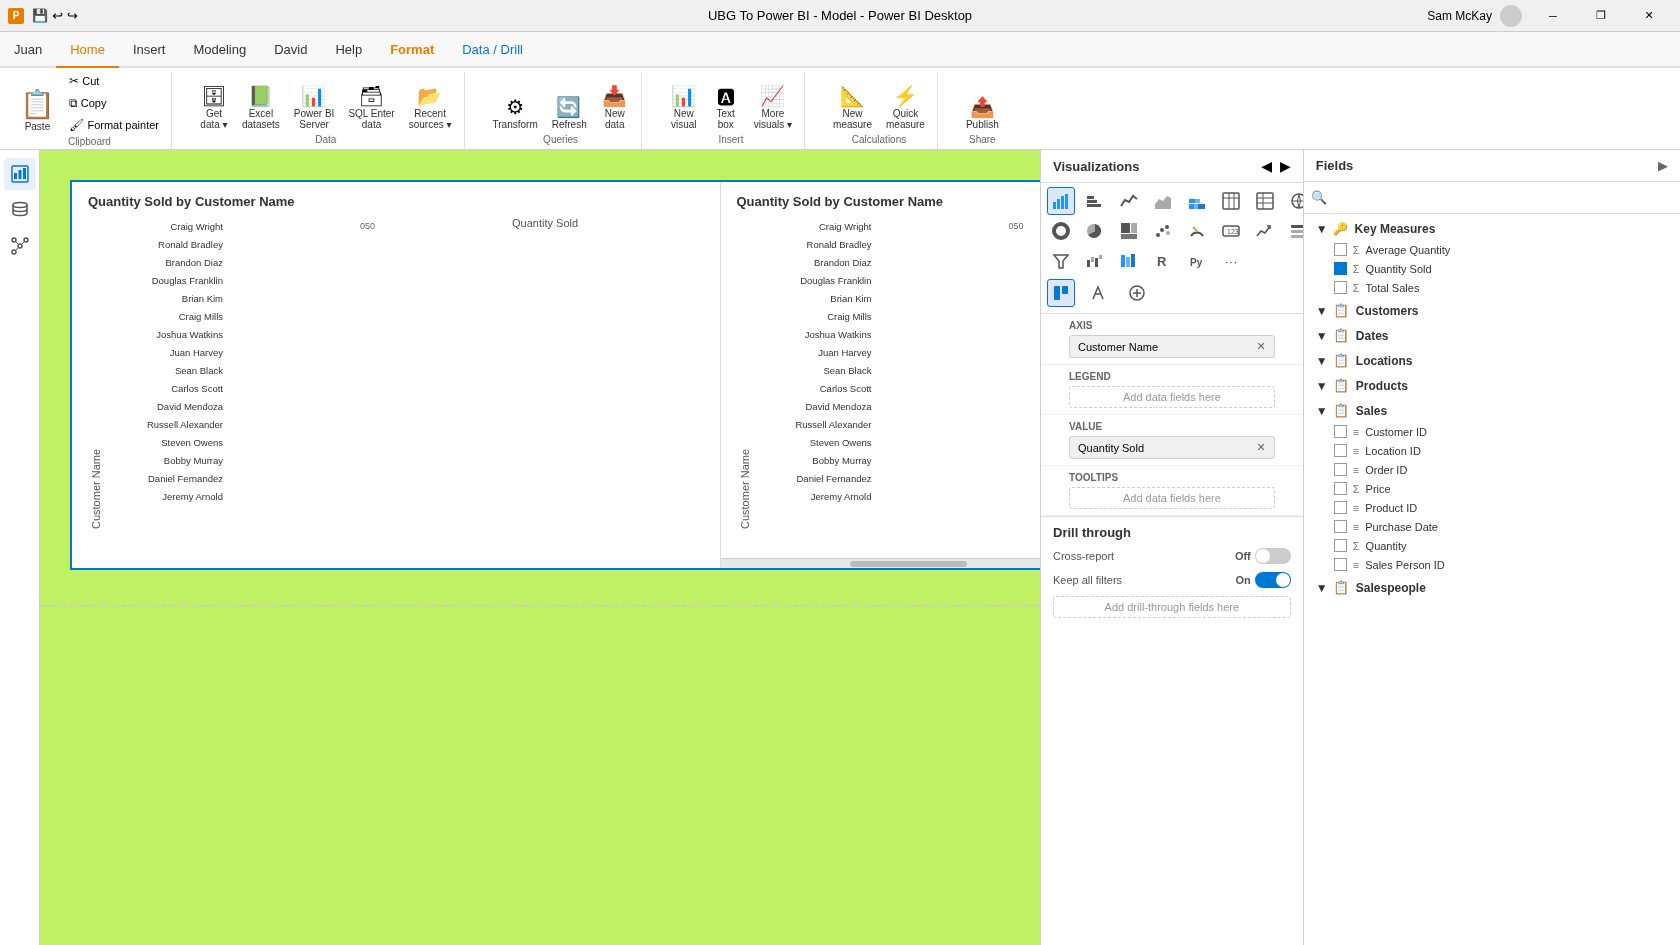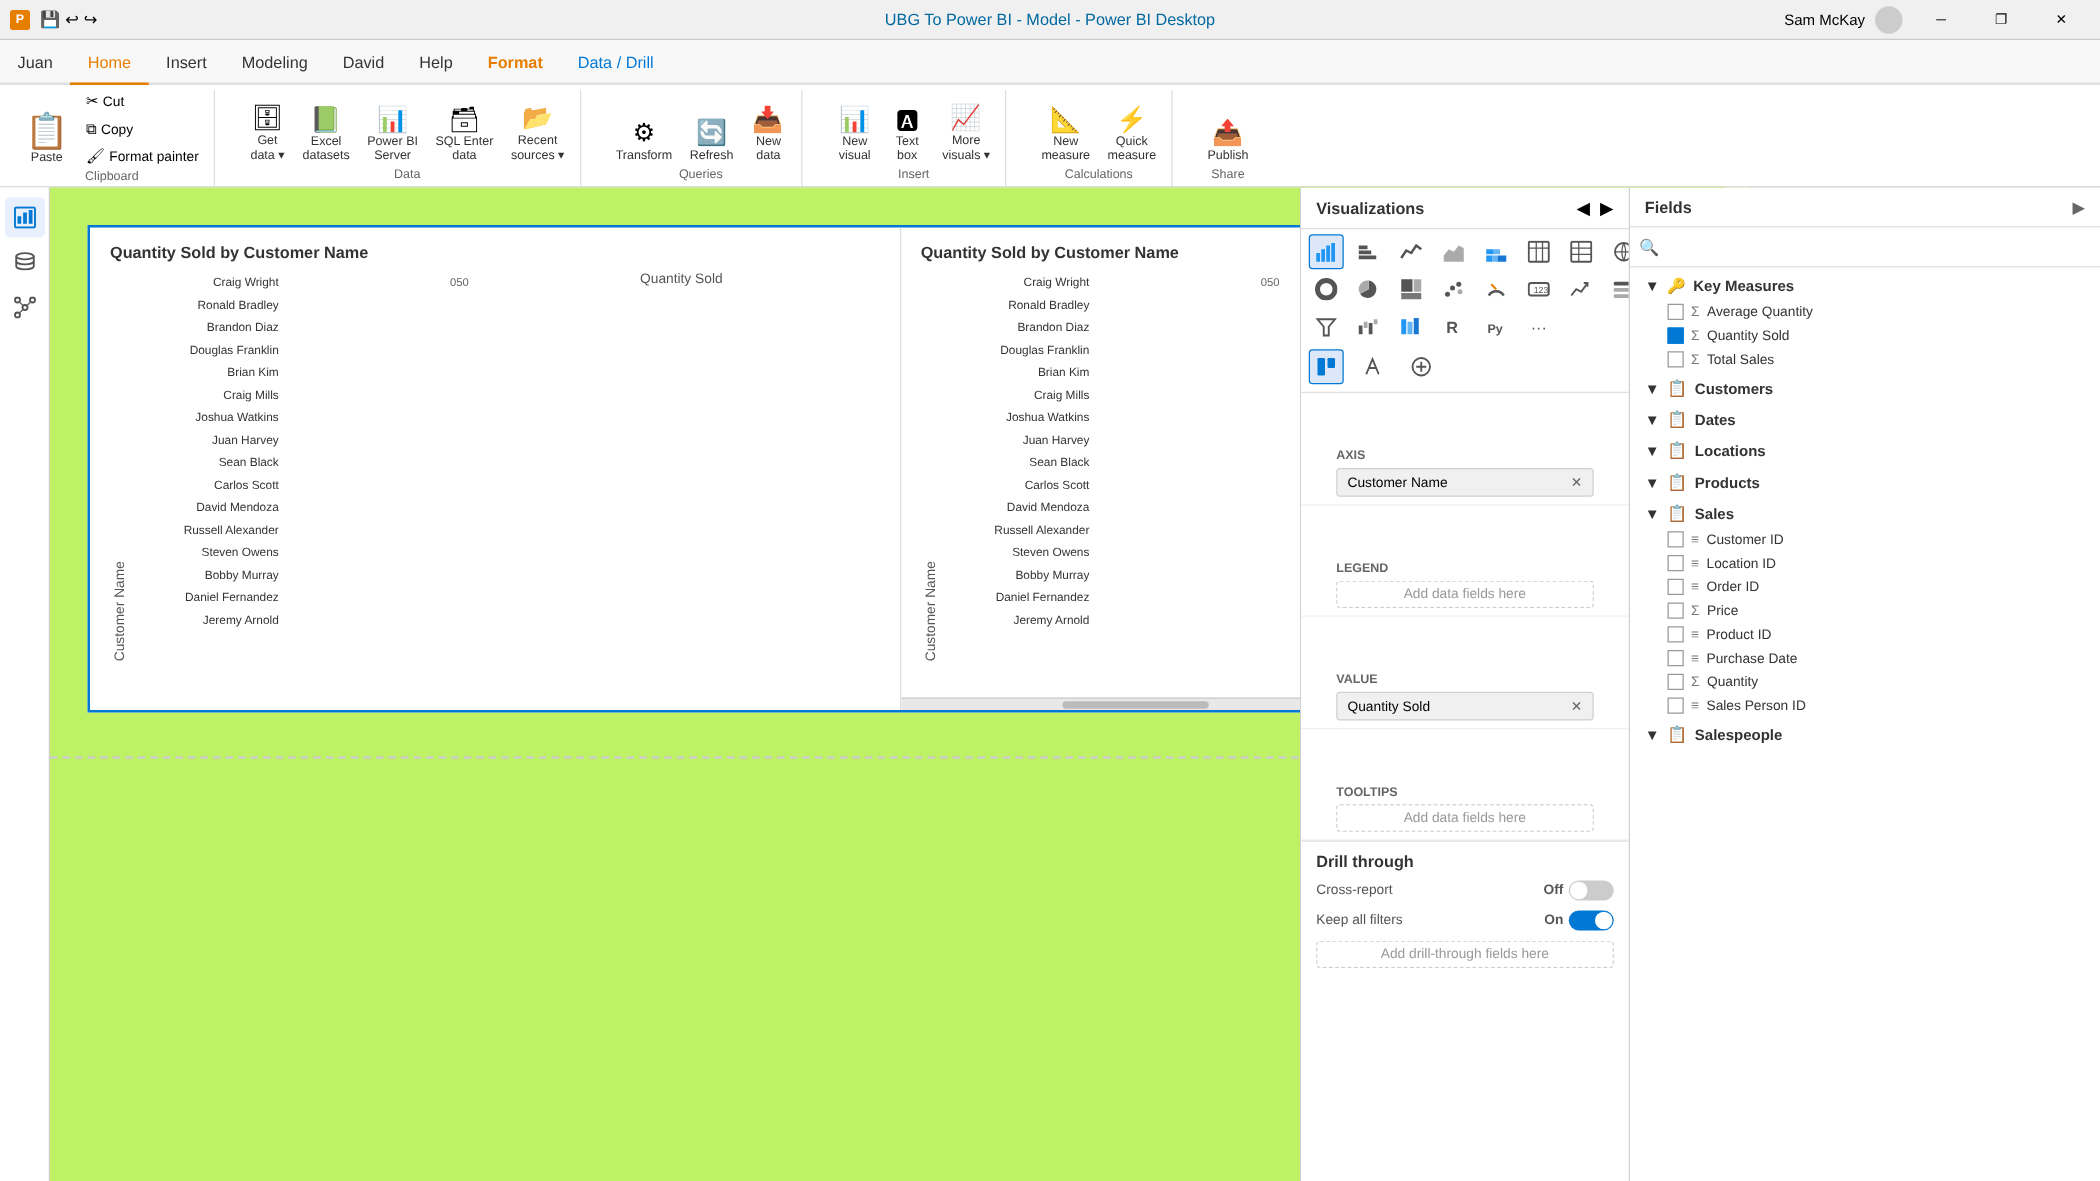--- a/index.html
+++ b/index.html
@@ -9,21 +9,21 @@
     .title-bar {
       height: 32px;
       background: #f0f0f0;
       display: flex;
       align-items: center;
       justify-content: space-between;
       padding: 0 8px;
       border-bottom: 1px solid #ccc;
     }
     .title-bar-left { display: flex; gap: 8px; align-items: center; }
-    .title-bar-center { font-size: 13px; color: #0369a1; position: absolute; left: 50%; transform: translateX(-50%); }
+    .title-bar-center { font-size: 13px; color: #000000; position: absolute; left: 50%; transform: translateX(-50%); }
     .title-bar-right { display: flex; align-items: center; gap: 8px; font-size: 12px; }
     .title-bar-icons { display: flex; gap: 4px; }
     .title-icon { width: 16px; height: 16px; background: #888; border-radius: 2px; }
     .window-controls { display: flex; gap: 2px; }
     .win-btn { width: 46px; height: 32px; display: flex; align-items: center; justify-content: center; font-size: 11px; cursor: pointer; }
 
     
     .menu-bar {
       height: 36px;
       background: #f8f8f8;
@@ -274,21 +274,20 @@
       justify-content: center;
       cursor: pointer;
       border-radius: 3px;
       font-size: 14px;
       color: #555;
     }
     .viz-icon.active { background: #dce8fa; border: 1px solid #0078d4; }
     .build-field {
       padding: 6px 28px;
       border-bottom: 1px solid #f0f0f0;
-      margin-top: 39px;
     }
     .build-field-label {
       font-size: 10px;
       color: #666;
       margin-bottom: 4px;
       font-weight: 600;
       text-transform: uppercase;
     }
     .build-field-value {
       background: #f0f0f0;

